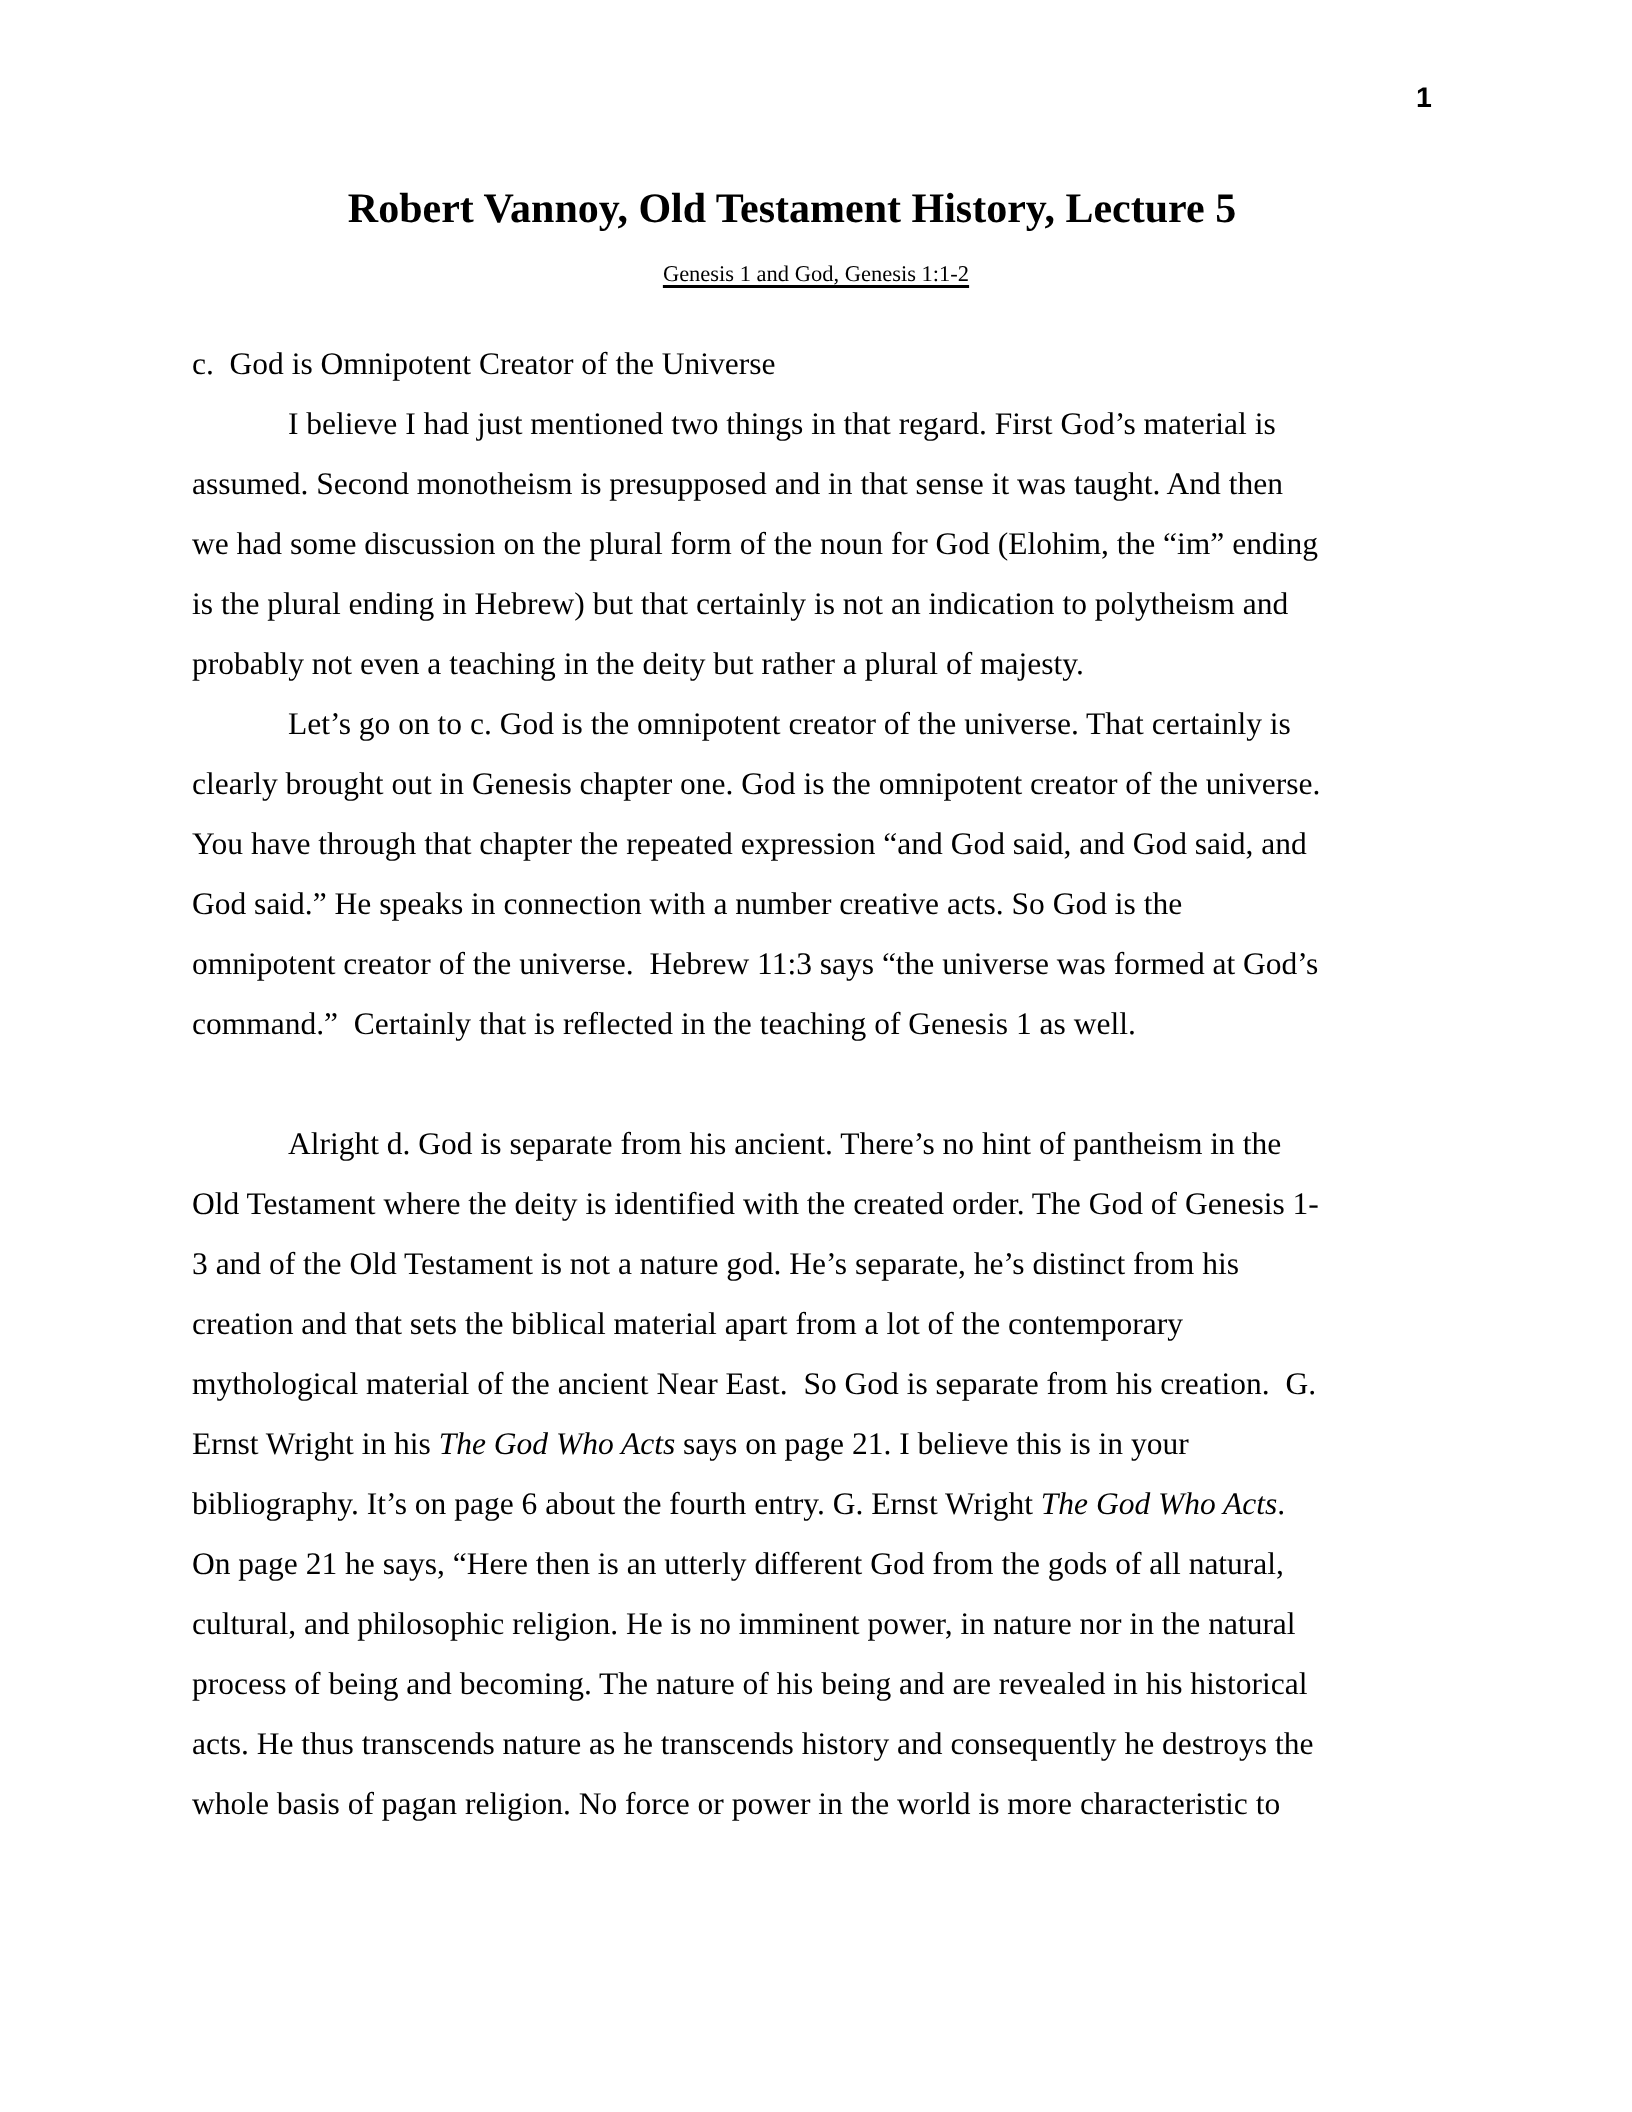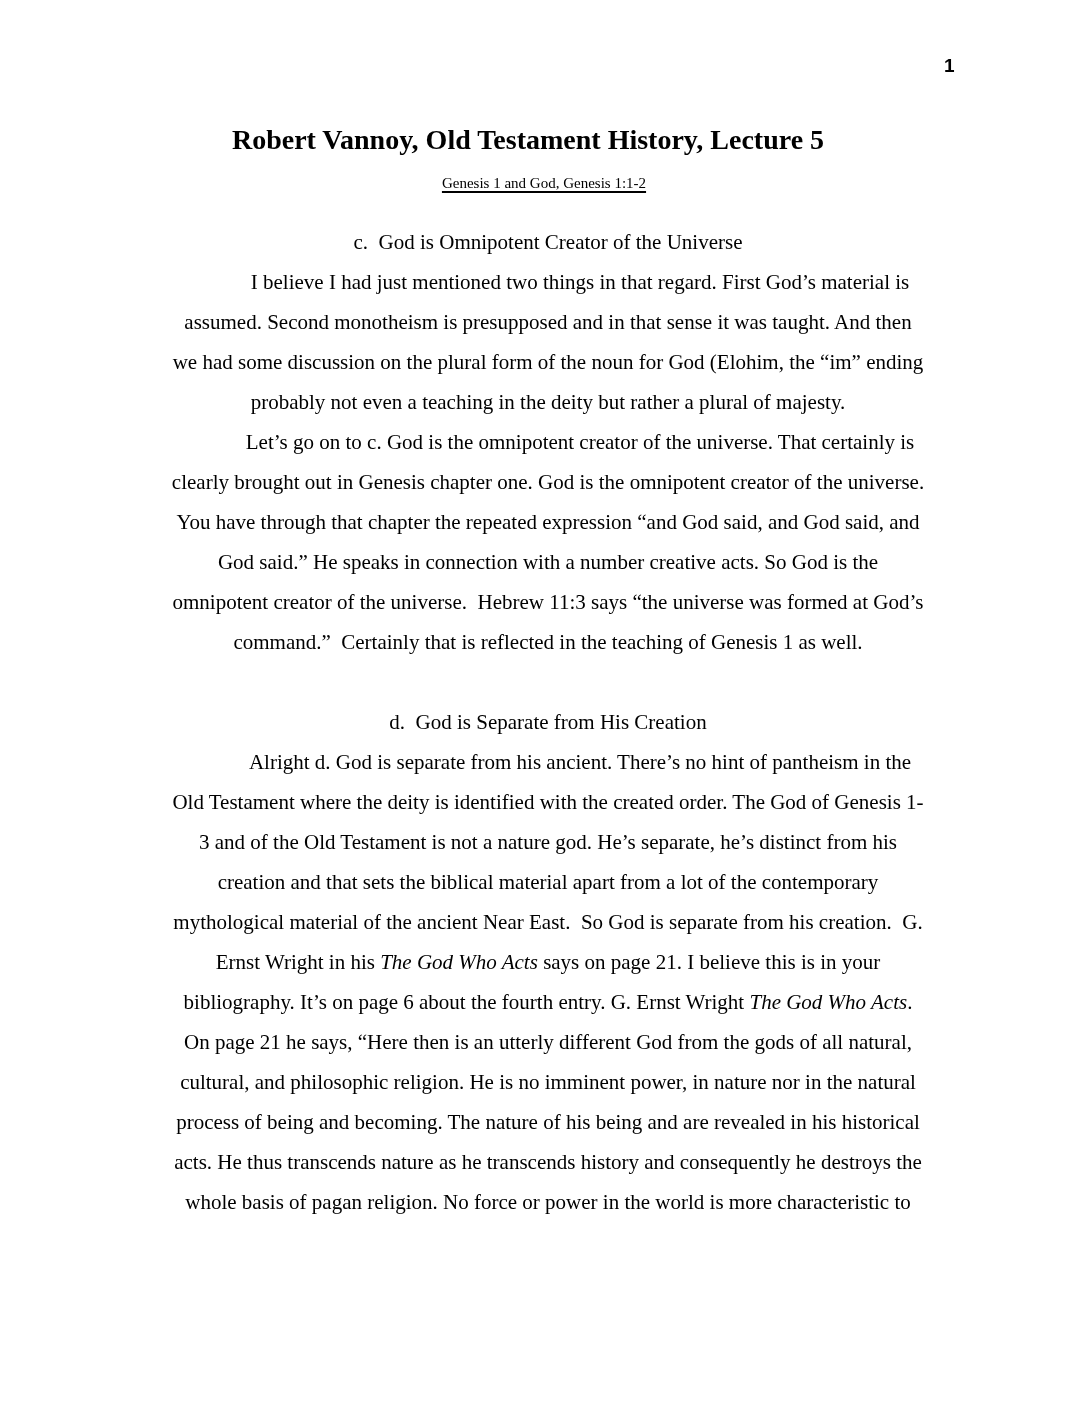--- a/index.html
+++ b/index.html
@@ -47,21 +47,20 @@
     text-decoration: underline;
     text-decoration-thickness: 2px;
     text-underline-offset: 3px;
     white-space: pre;
   }
   .sections {
     position: absolute;
     top: 222px;
     left: 128px;
     width: 840px;
-    text-align: center;
   }
   .section + .section {
     margin-top: 40px; 
   }
   .line {
     font-size: 21px;
     line-height: 40px;
     white-space: pre;
   }
   .line.indent {
@@ -81,33 +80,33 @@
 
   <div class="doc-subtitle">Genesis 1 and God, Genesis 1:1-2</div>
 
   <div class="sections">
       <div class="section">
         <div class="line heading">c.  God is Omnipotent Creator of the Universe</div>
         <div class="paragraph">
           <div class="line indent">I believe I had just mentioned two things in that regard. First God’s material is</div>
           <div class="line">assumed. Second monotheism is presupposed and in that sense it was taught. And then</div>
           <div class="line">we had some discussion on the plural form of the noun for God (Elohim, the “im” ending</div>
+          <div class="line">is the plural ending in Hebrew) but that certainly is not an indication to polytheism and</div>
           <div class="line">probably not even a teaching in the deity but rather a plural of majesty.</div>
         </div>
         <div class="paragraph">
           <div class="line indent">Let’s go on to c. God is the omnipotent creator of the universe. That certainly is</div>
           <div class="line">clearly brought out in Genesis chapter one. God is the omnipotent creator of the universe.</div>
           <div class="line">You have through that chapter the repeated expression “and God said, and God said, and</div>
           <div class="line">God said.” He speaks in connection with a number creative acts. So God is the</div>
           <div class="line">omnipotent creator of the universe.  Hebrew 11:3 says “the universe was formed at God’s</div>
           <div class="line">command.”  Certainly that is reflected in the teaching of Genesis 1 as well.</div>
         </div>
       </div>
       <div class="section">
-        <div class="line heading">d.  God is Separate from His Creation</div>
         <div class="paragraph">
           <div class="line indent">Alright d. God is separate from his ancient. There’s no hint of pantheism in the</div>
           <div class="line">Old Testament where the deity is identified with the created order. The God of Genesis 1-</div>
           <div class="line">3 and of the Old Testament is not a nature god. He’s separate, he’s distinct from his</div>
           <div class="line">creation and that sets the biblical material apart from a lot of the contemporary</div>
           <div class="line">mythological material of the ancient Near East.  So God is separate from his creation.  G.</div>
           <div class="line"><span>Ernst Wright in his </span><span class="italic">The God Who Acts</span><span> says on page 21. I believe this is in your</span></div>
           <div class="line"><span>bibliography. It’s on page 6 about the fourth entry. G. Ernst Wright </span><span class="italic">The God Who Acts</span><span>.</span></div>
           <div class="line">On page 21 he says, “Here then is an utterly different God from the gods of all natural,</div>
           <div class="line">cultural, and philosophic religion. He is no imminent power, in nature nor in the natural</div>

